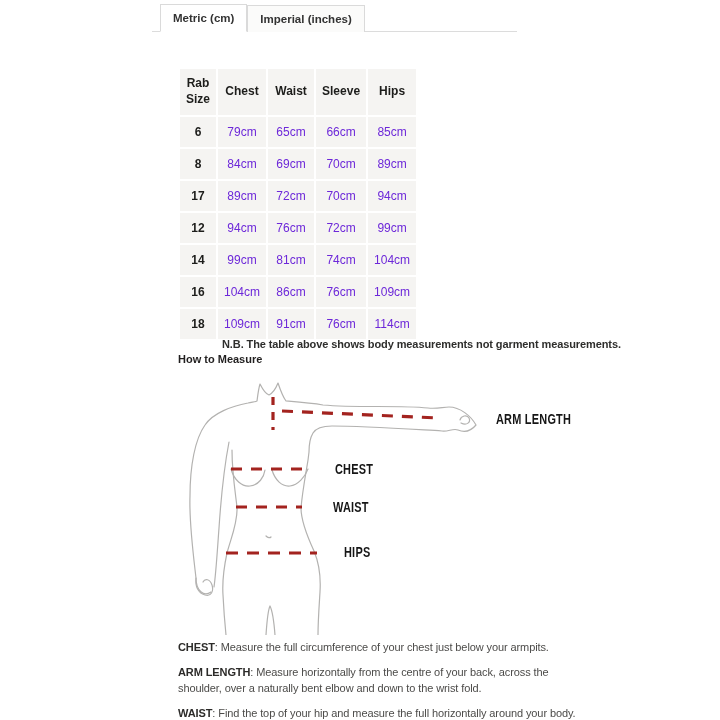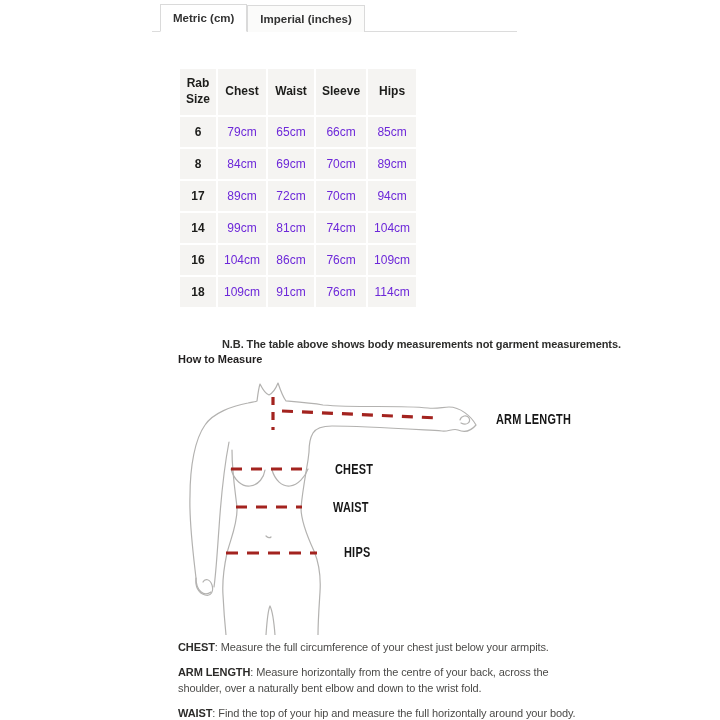--- a/index.html
+++ b/index.html
@@ -99,20 +99,27 @@
         <td>69cm</td>
         <td>70cm</td>
         <td>89cm</td>
       </tr>
       <tr>
         <td class="sizecol">17</td>
         <td>89cm</td>
         <td>72cm</td>
         <td>70cm</td>
         <td>94cm</td>
+      </tr>
+      <tr>
+        <td class="sizecol">12</td>
+        <td>94cm</td>
+        <td>76cm</td>
+        <td>72cm</td>
+        <td>99cm</td>
       </tr>
       <tr>
         <td class="sizecol">14</td>
         <td>99cm</td>
         <td>81cm</td>
         <td>74cm</td>
         <td>104cm</td>
       </tr>
       <tr>
         <td class="sizecol">16</td>

